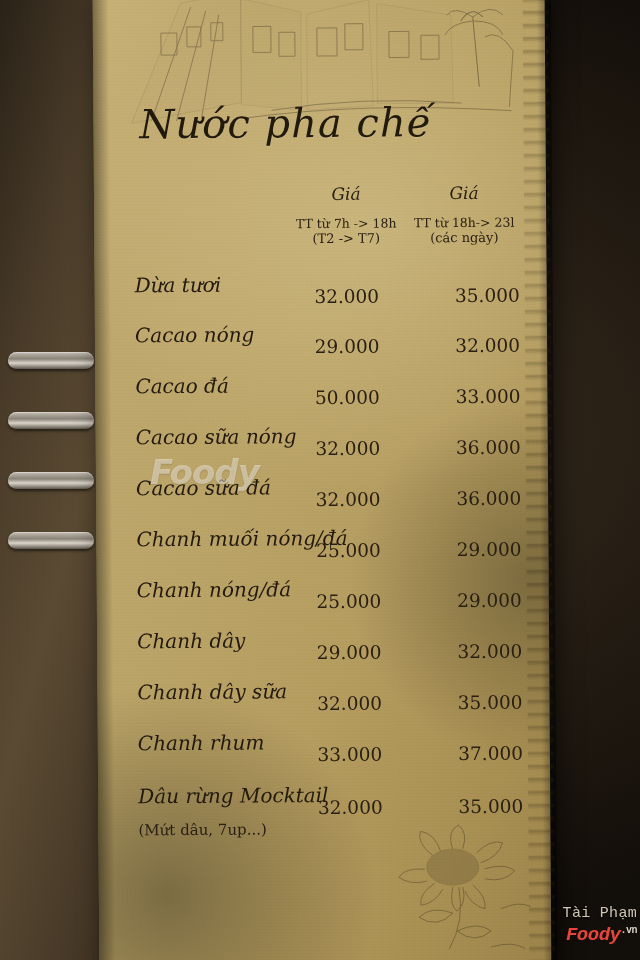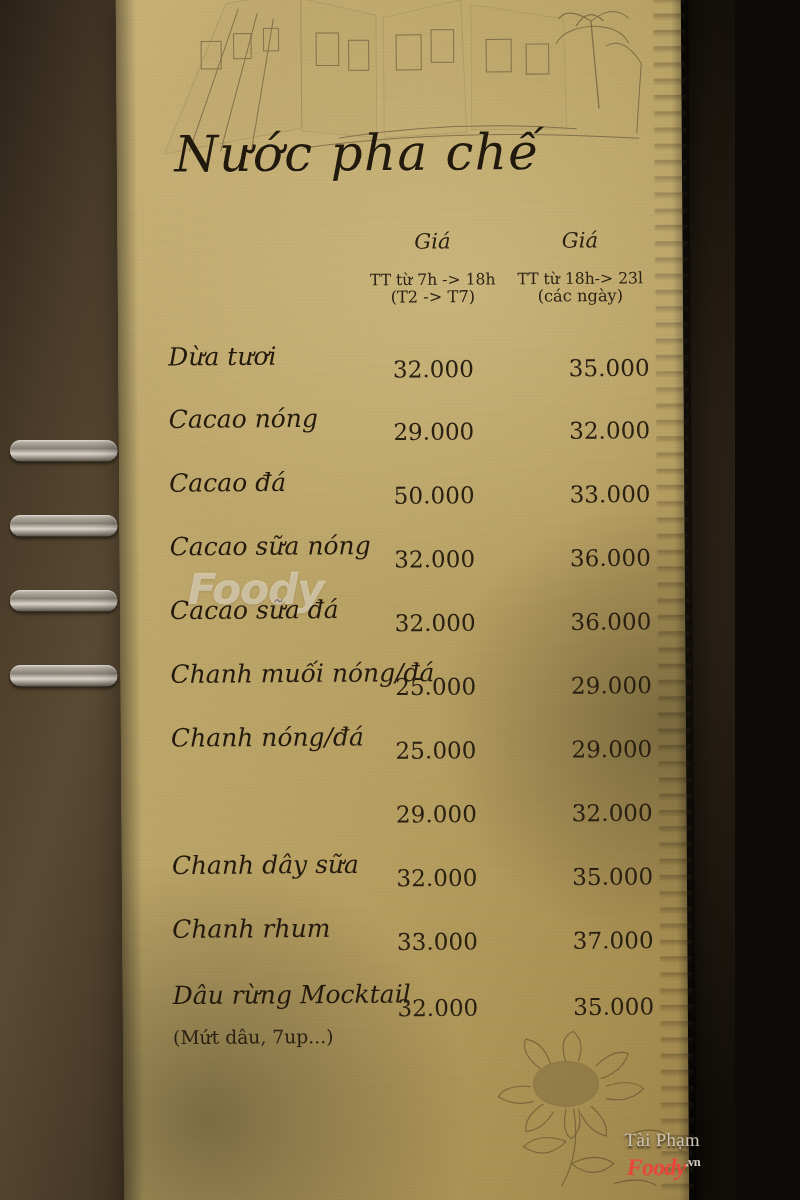--- a/index.html
+++ b/index.html
@@ -9,21 +9,21 @@
   }
   body {
     width: 640px;
     height: 960px;
     overflow: hidden;
     font-family: "Liberation Serif", serif;
   }
 
   #page {
     position: relative;
-    width: 588px;
+    width: 640px;
     height: 960px;
     background: #17120c;
     overflow: hidden;
   }
 
   
   .bg-dark {
     position: absolute;
     inset: 0;
     background:
@@ -215,25 +215,25 @@
     right: 10px;
     bottom: 10px;
     width: 160px;
     height: 140px;
     opacity: 0.5;
   }
 
   
   .credit {
     position: absolute;
-    right: 28px;
+    right: 3px;
     bottom: 14px;
     z-index: 9;
     text-align: right;
-    font-family: Liberation Serif, serif;
+    font-family: Liberation Mono, monospace;
   }
   .credit .author {
     color: #cfc6b4;
     font-size: 15px;
     letter-spacing: 0.3px;
     margin-bottom: 2px;
     text-shadow: 0 1px 2px rgba(0,0,0,0.8);
   }
   .credit .brand {
     color: #e8453c;
@@ -347,20 +347,21 @@
         <div class="name">Chanh muối nóng/đá</div>
         <div class="p1">25.000</div>
         <div class="p2">29.000</div>
       </div>
       <div class="row" style="top:585px">
         <div class="name">Chanh nóng/đá</div>
         <div class="p1">25.000</div>
         <div class="p2">29.000</div>
       </div>
       <div class="row" style="top:636px">
+        <div class="name">Chanh dây</div>
         <div class="p1">29.000</div>
         <div class="p2">32.000</div>
       </div>
       <div class="row" style="top:687px">
         <div class="name">Chanh dây sữa</div>
         <div class="p1">32.000</div>
         <div class="p2">35.000</div>
       </div>
       <div class="row" style="top:738px">
         <div class="name">Chanh rhum</div>

